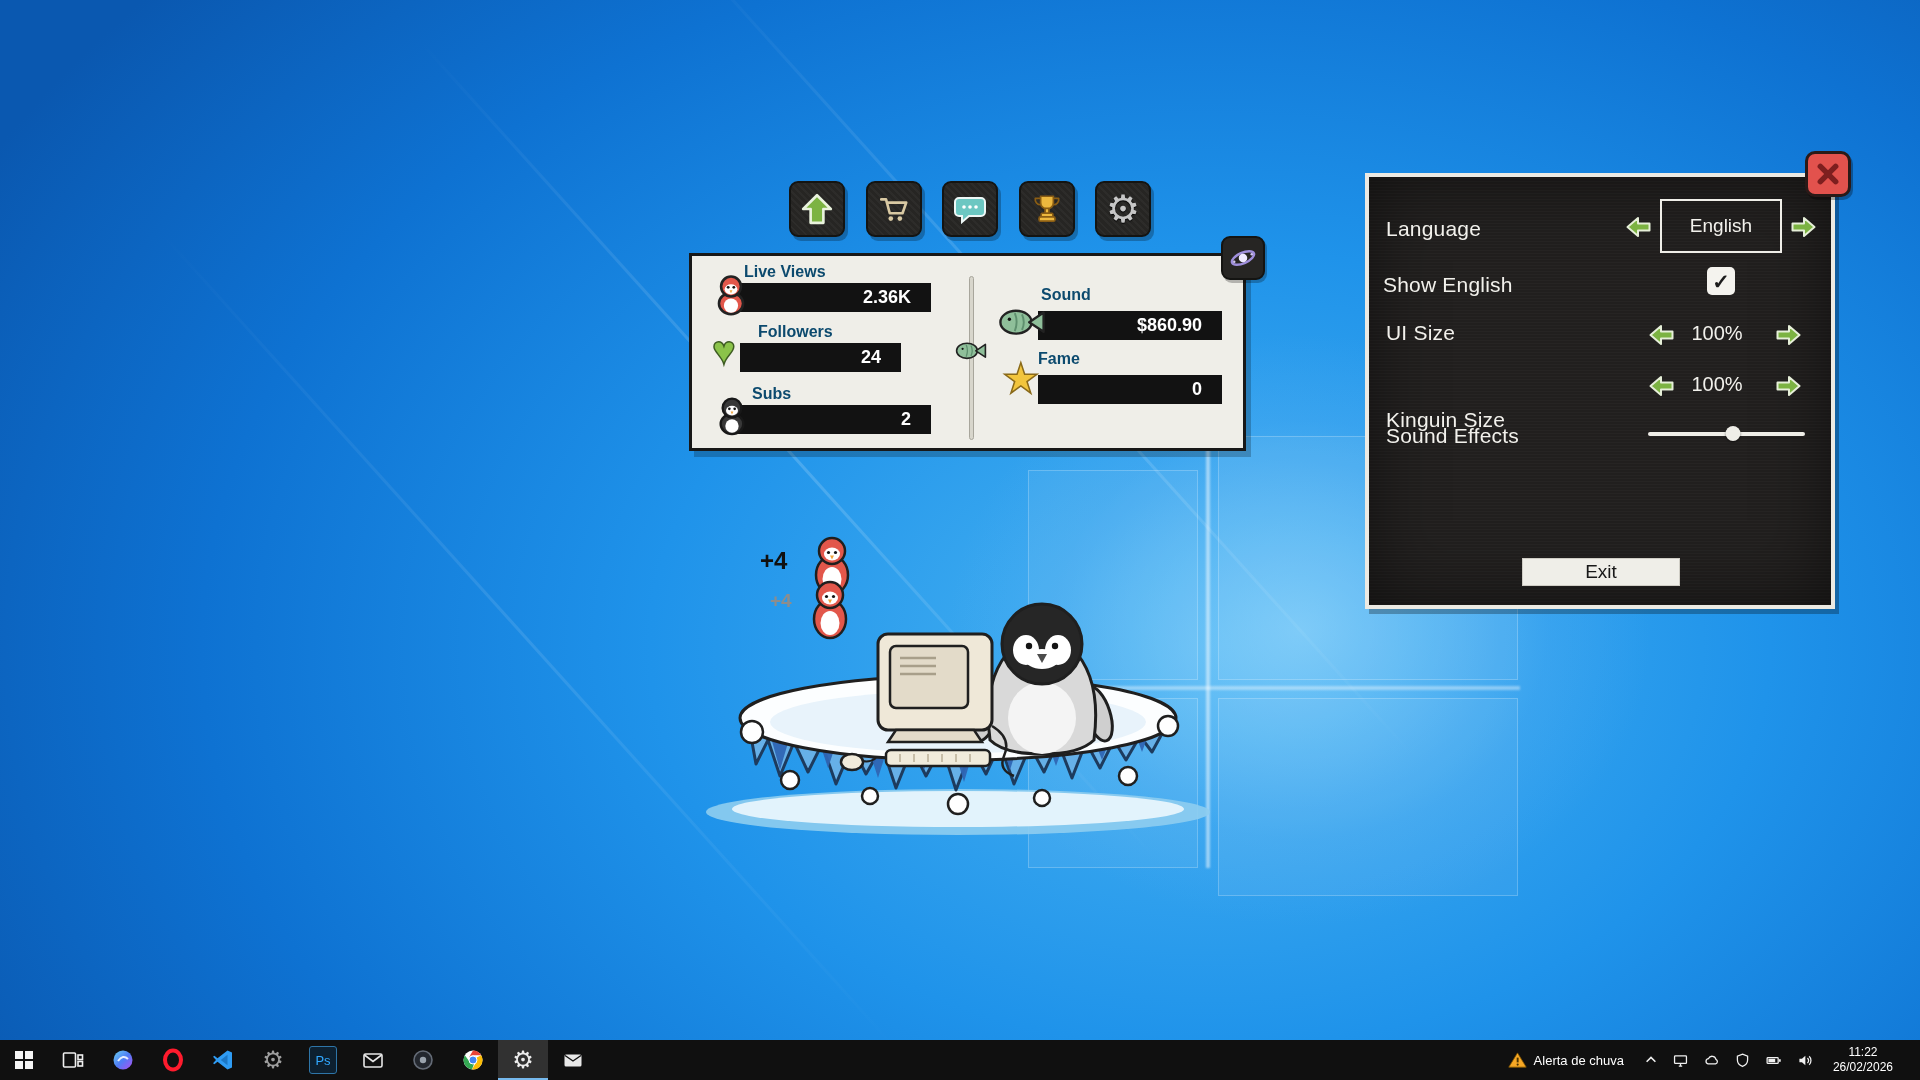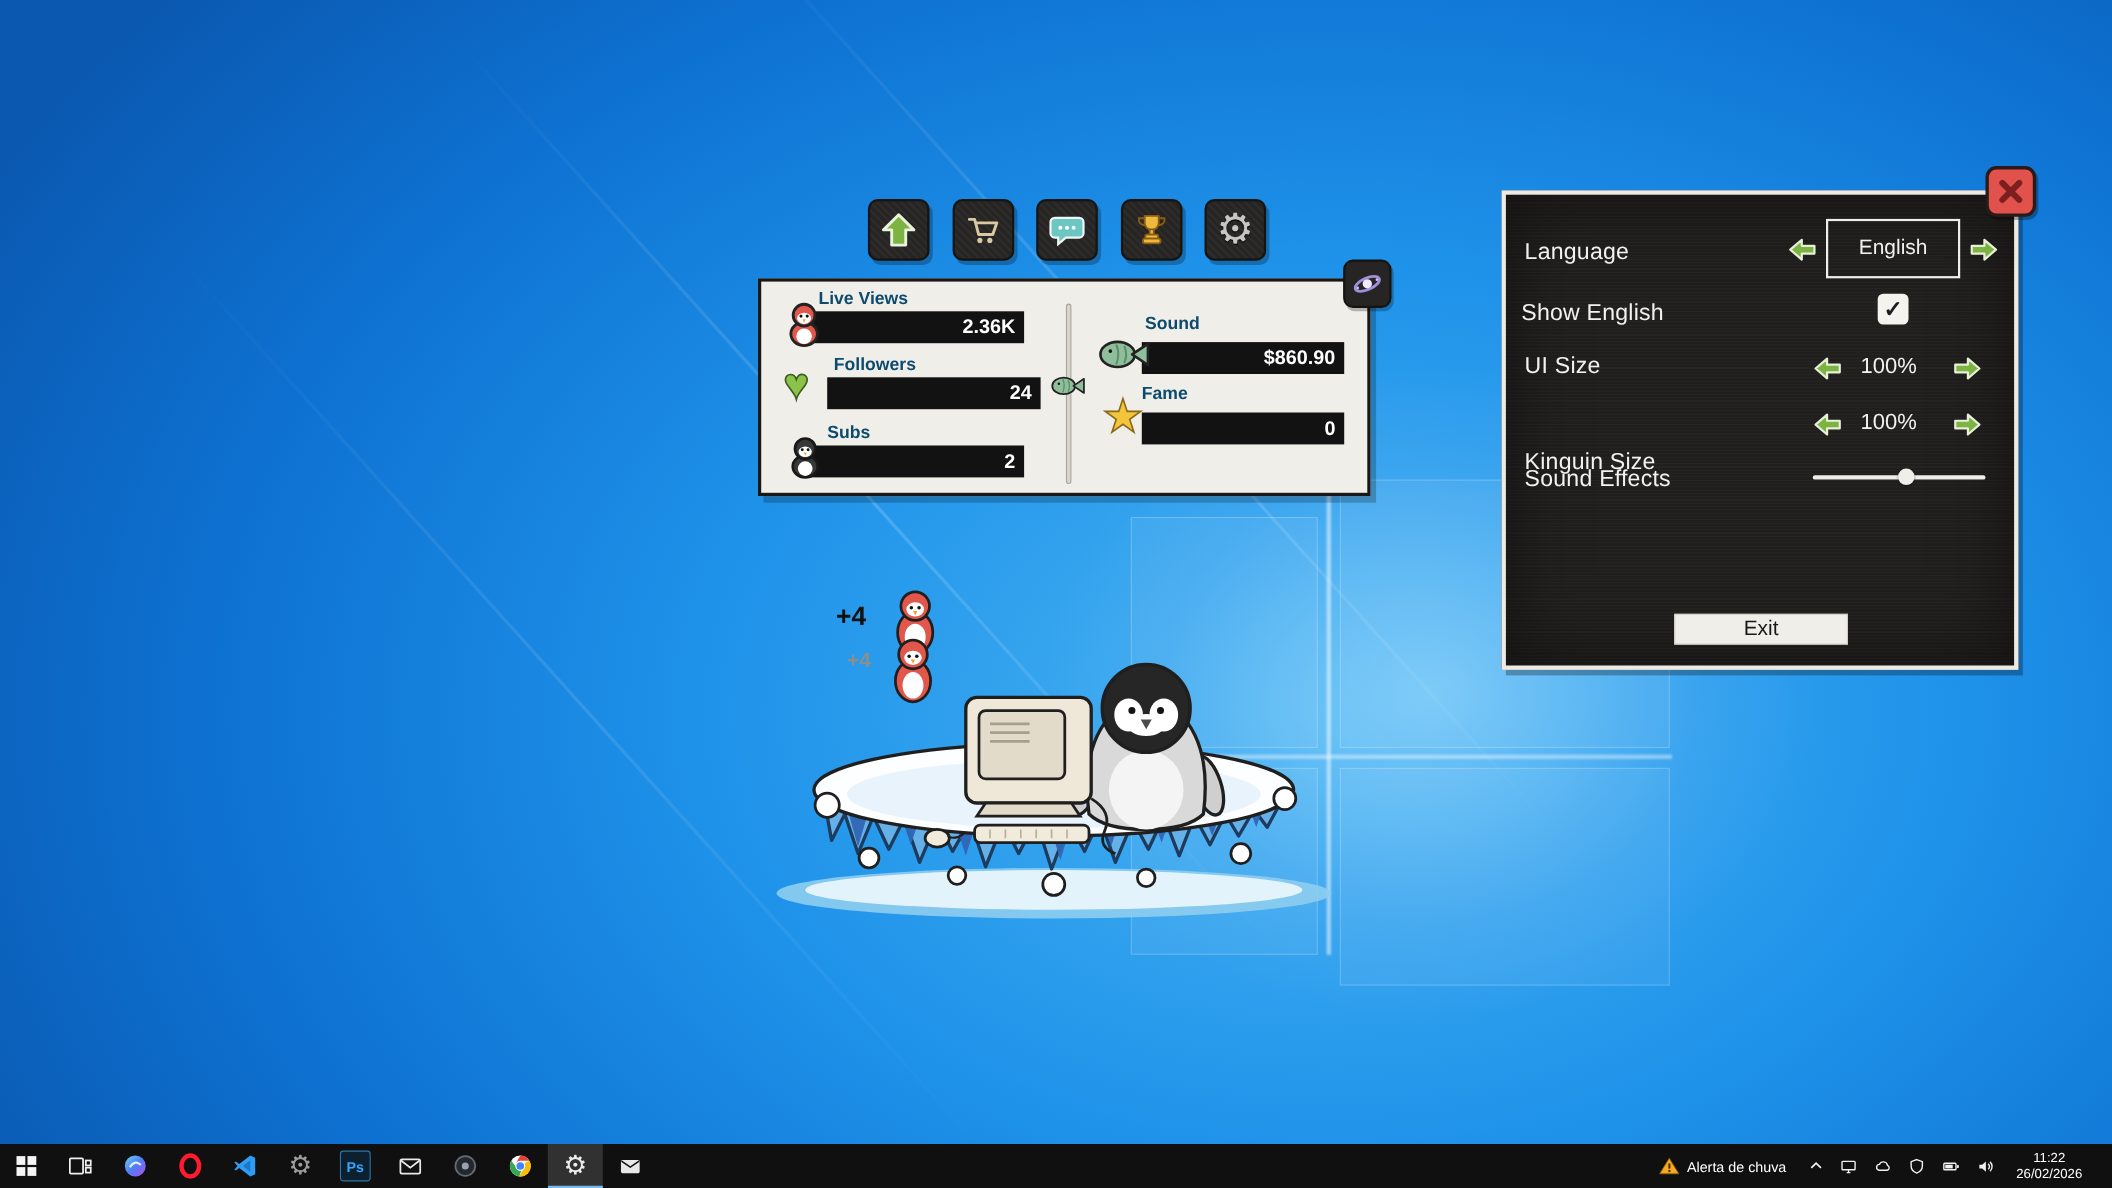--- a/index.html
+++ b/index.html
@@ -30,23 +30,23 @@
   .t1{left:789px;}.t2{left:866px;}.t3{left:942px;}.t4{left:1019px;}.t5{left:1095px;}
   .gear-glyph{font-size:38px;line-height:1;color:#c6c6c6;text-shadow:0 1px 1px #000;}
 
   
   .stats-panel{position:absolute;left:689px;top:253px;width:557px;height:198px;background:#efeee8;
     border:3px solid #181818;box-shadow:5px 6px 0 rgba(0,0,0,.22);box-sizing:border-box;}
   .stat-label{position:absolute;font-size:16px;font-weight:700;color:#0c4a6e;}
   .lv-label{left:52px;top:7px;}  .fo-label{left:66px;top:67px;}  .su-label{left:60px;top:129px;}
   .mo-label{left:349px;top:30px;} .fa-label{left:346px;top:94px;}
   .stat-bar{position:absolute;height:29px;background:#121212;color:#fff;display:flex;align-items:center;
-    justify-content:flex-end;padding-right:8px;font-size:18px;font-weight:600;box-sizing:border-box;}
+    justify-content:flex-end;padding-right:20px;font-size:18px;font-weight:600;box-sizing:border-box;}
   .lv-bar{left:45px;top:27px;width:194px;}
-  .fo-bar{left:60px;top:87px;width:194px;}
+  .fo-bar{left:48px;top:87px;width:161px;}
   .su-bar{left:45px;top:149px;width:194px;}
   .mo-bar{left:346px;top:55px;width:184px;}
   .fa-bar{left:346px;top:119px;width:184px;}
   .stat-icon{position:absolute;}
   .lv-icon{left:22px;top:18px;width:34px;height:42px;}
   .fo-icon{left:20px;top:74px;font-size:40px;line-height:1;color:#8bc34a;-webkit-text-stroke:1.5px #3e5c22;}
   .su-icon{left:24px;top:140px;width:32px;height:40px;}
   .fish-icon{left:306px;top:48px;width:48px;height:34px;}
   .star-icon{left:310px;top:102px;font-size:42px;line-height:1;color:#f2c53d;-webkit-text-stroke:1.5px #8a6a1a;}
   .v-slider{position:absolute;left:270px;top:20px;width:18px;height:164px;cursor:pointer;}
@@ -103,21 +103,21 @@
   .win-logo i{background:#f5f5f5;display:block;}
   .search-box{width:278px;background:#ffffff;border:1px solid #9a9a9a;display:flex;align-items:center;gap:8px;
     padding:0 10px;box-sizing:border-box;cursor:text;}
   .search-text{font-size:14px;color:#3a3a3a;flex:1;}
   .tb-icon{width:50px;display:flex;align-items:center;justify-content:center;background:none;border:none;
     cursor:pointer;padding:0;}
   .tb-icon.active{background:rgba(255,255,255,.14);box-shadow:inset 0 -2px 0 #76b9ed;}
   .tb-gear{font-size:24px;line-height:1;color:#9e9e9e;text-shadow:none;}
   .tb-gear.white{color:#ececec;}
   .ps-tile{width:26px;height:26px;background:#0d2030;border:1.5px solid #2e75a8;border-radius:3px;
-    color:#31a8ff;font-size:13px;font-weight:700;display:flex;align-items:center;justify-content:center;}
+    color:#31a8ff;font-size:13px;font-weight:400;display:flex;align-items:center;justify-content:center;}
   .tray{margin-left:auto;display:flex;align-items:center;gap:14px;padding-right:0;}
   .notif{display:flex;align-items:center;gap:7px;color:#fff;font-size:13px;cursor:pointer;padding:0 6px;}
   .tray-btn{background:none;border:none;padding:0;cursor:pointer;display:flex;align-items:center;}
   .clock{color:#fff;font-size:12px;text-align:center;line-height:15px;padding:0 6px;cursor:default;}
   .show-desktop{width:6px;border-left:1px solid rgba(255,255,255,.3);}
 </style>
 </head>
 <body>
 
 <div class="screen">

